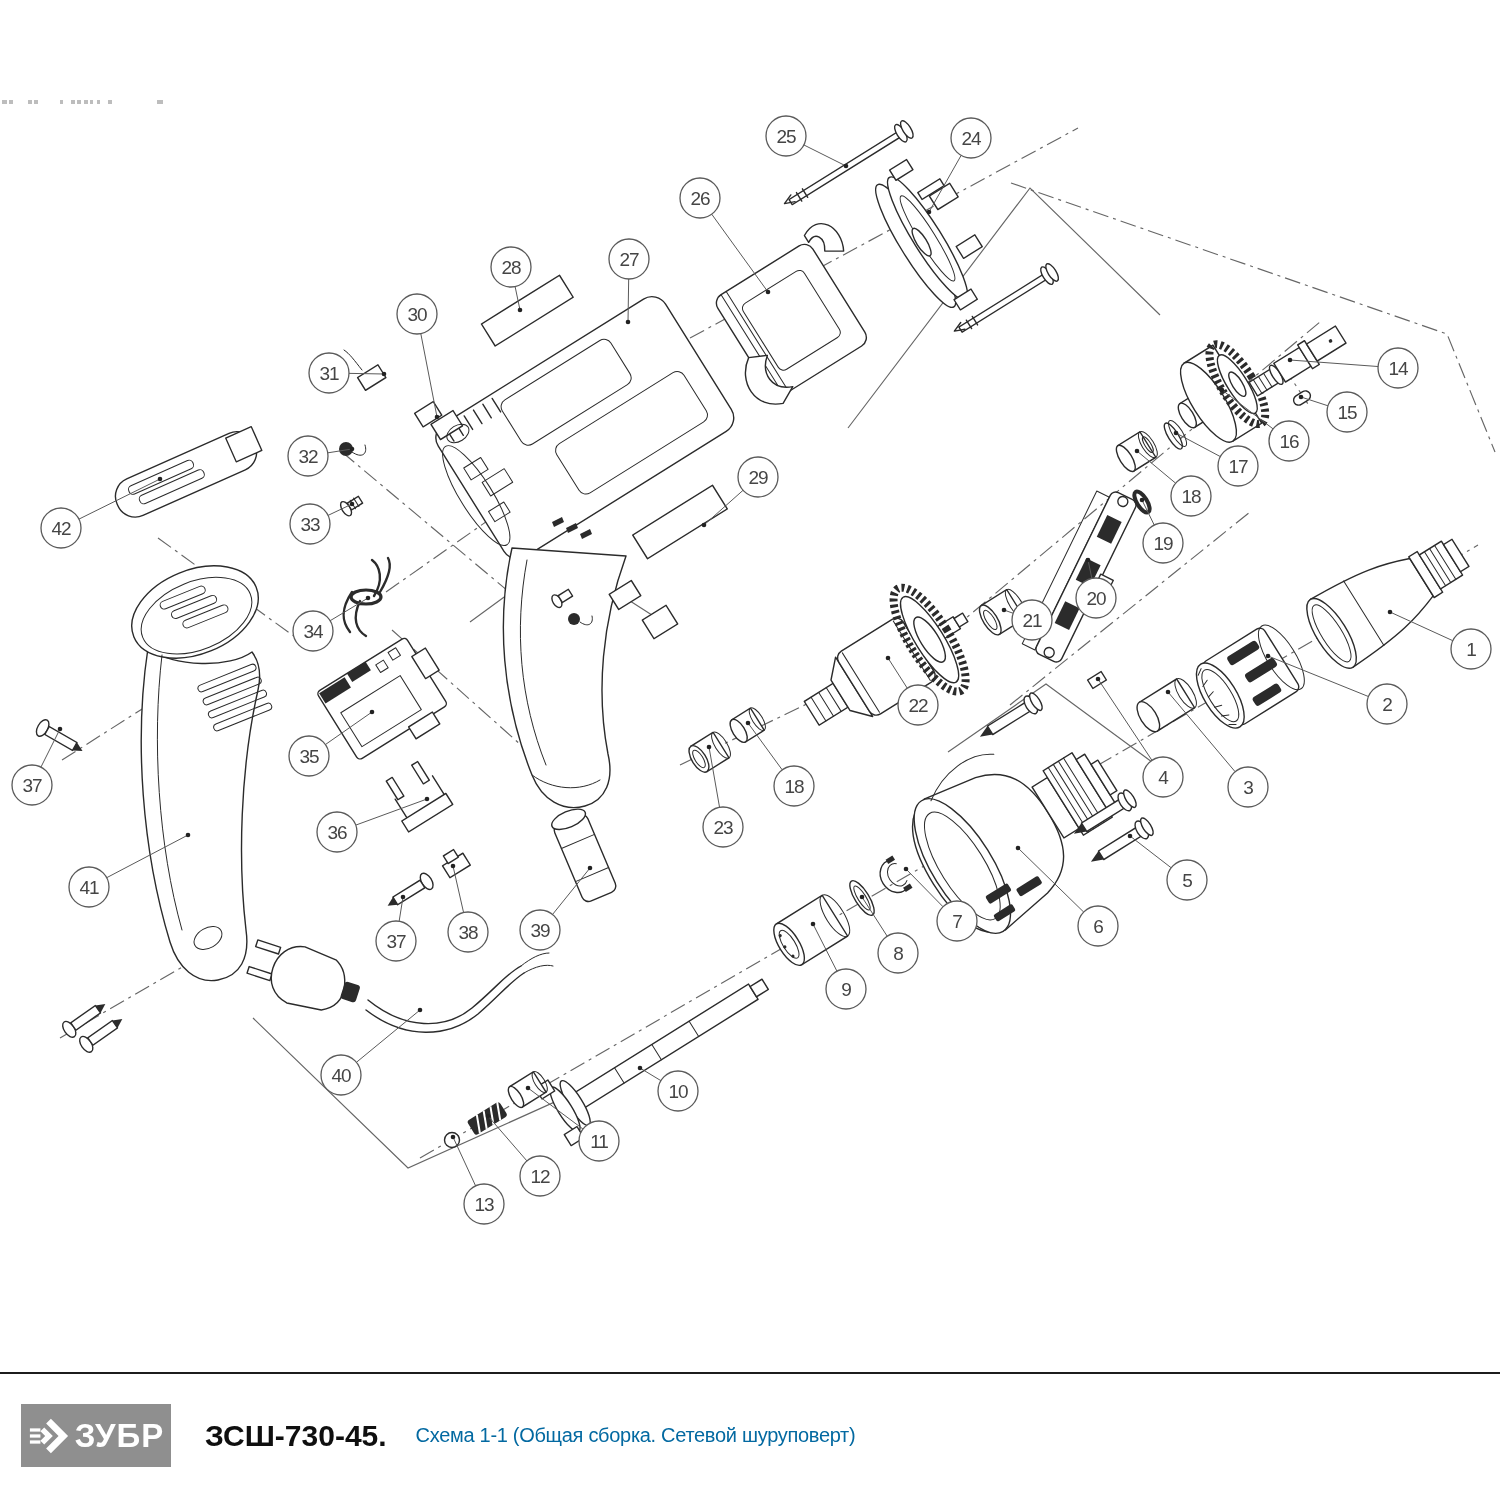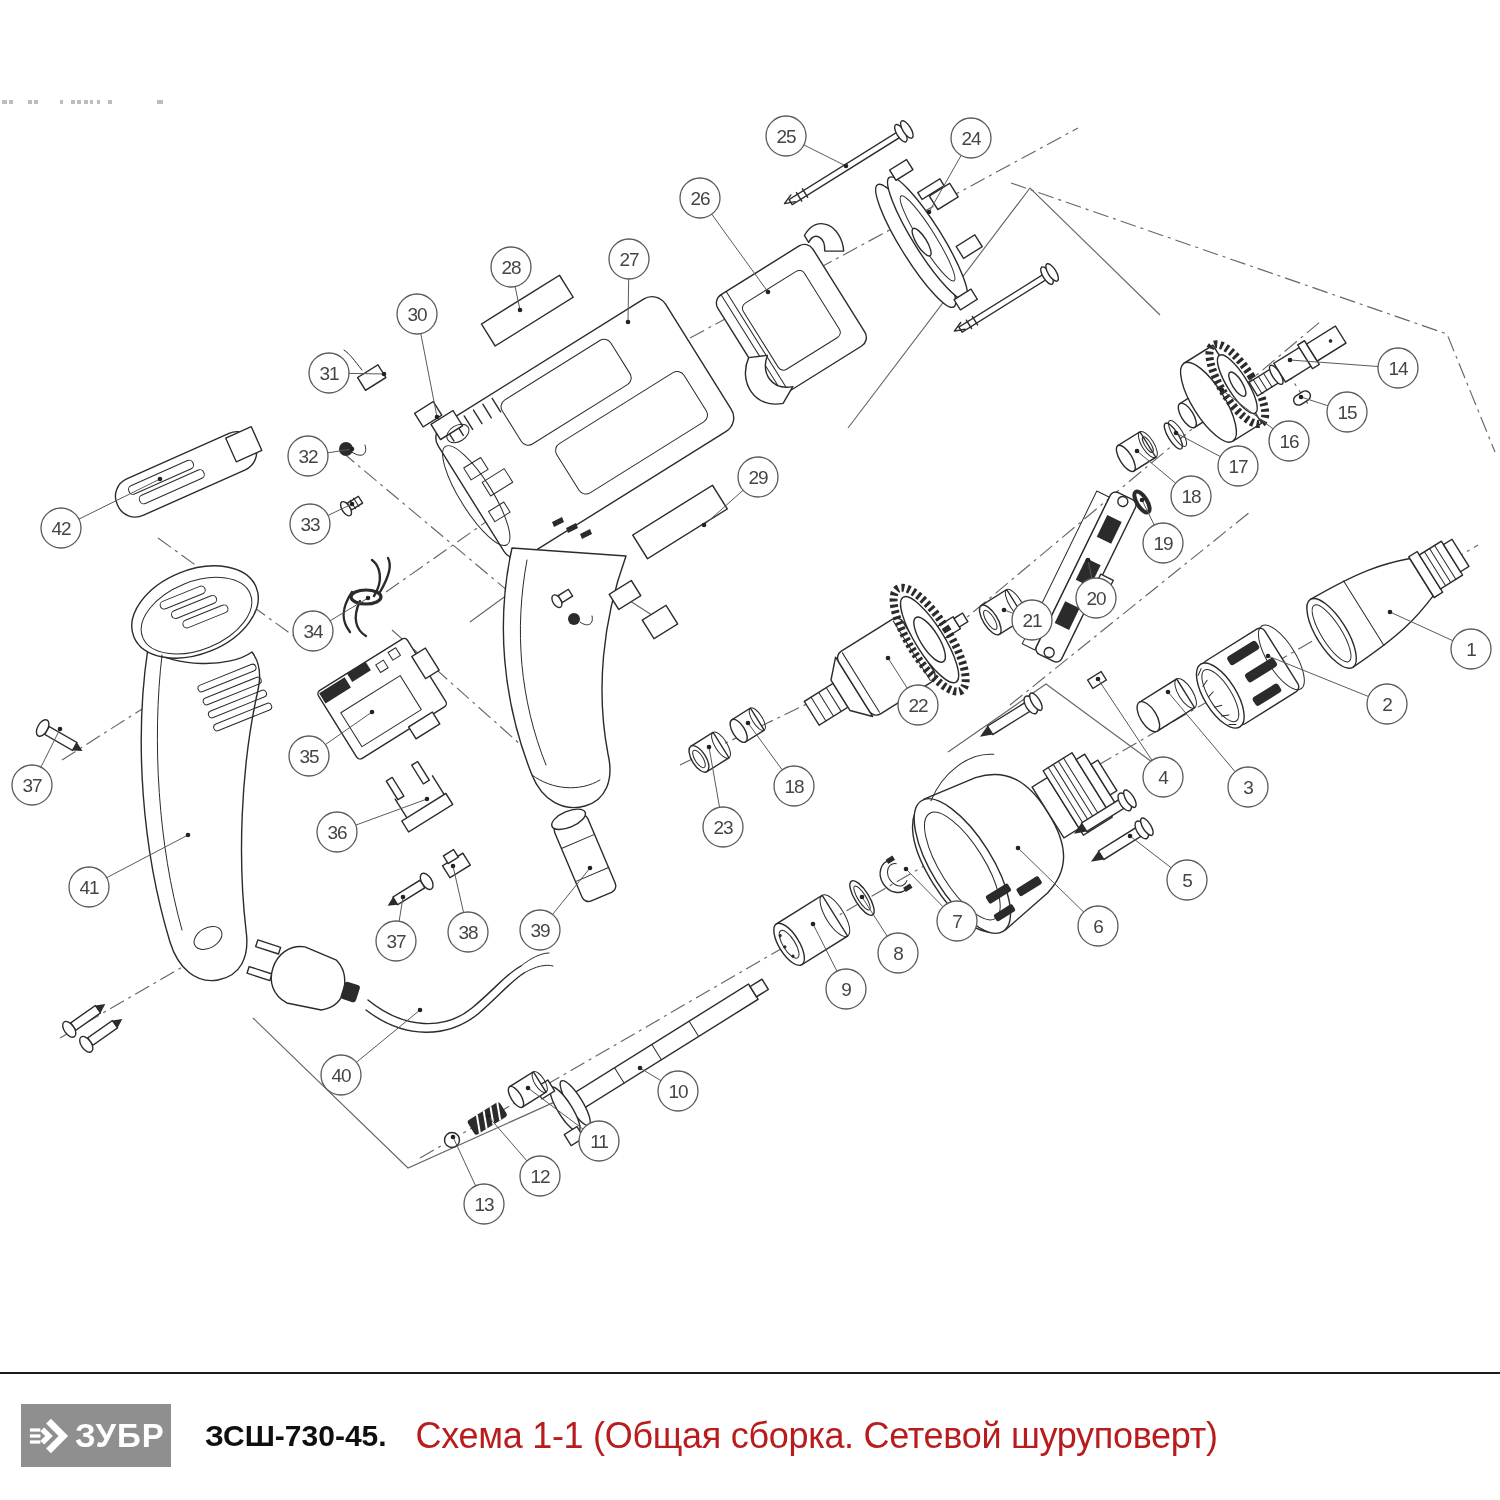--- a/index.html
+++ b/index.html
@@ -15,26 +15,26 @@
   .teeth{fill:none;stroke:#2b2b2b;stroke-width:8;stroke-dasharray:3 3;}
   .co-circle{fill:#fff;stroke:#5a5a5a;stroke-width:1.3;}
   .co-line{fill:none;stroke:#5a5a5a;stroke-width:1;}
   .co-text{fill:#454545;font-size:19px;letter-spacing:-1px;text-anchor:middle;font-family:"Liberation Sans",sans-serif;}
   .co-dot{fill:#222;}
   .marks rect{fill:#9a9a9a;opacity:.65;}
   
   .footer{position:absolute;left:0;top:1372px;width:1500px;height:128px;background:#fff;}
   .rule{position:absolute;left:0;top:0;width:1500px;height:2px;background:#1c1c1c;}
   .logo{position:absolute;left:21px;top:32px;width:150px;height:63px;background:#8f8f8f;
-        display:flex;align-items:center;gap:5px;padding:0 7px;box-sizing:border-box;}
+        display:flex;align-items:center;gap:5px;padding:0 7px;box-sizing:border-box;justify-content:center;}
   .logo-icon{flex:0 0 auto;}
   .logo-text{color:#fff;font-size:33px;font-weight:800;letter-spacing:1px;line-height:1;}
   .title{position:absolute;left:205px;top:32px;height:63px;display:flex;align-items:center;white-space:nowrap;gap:20px;}
   .model{font-weight:700;color:#0f0f0f;font-size:30px;}
-  .caption{color:#b91c1c;font-size:36px;font-weight:400;margin-left:9px;letter-spacing:-.3px;}
+  .caption{color:#0369a1;font-size:20px;font-weight:400;margin-left:9px;letter-spacing:-.3px;}
 </style>
 </head>
 <body>
 
 <div class="stage">
 
 <svg class="diagram" width="1500" height="1500" viewBox="0 0 1500 1500">
 
   <g class="marks">
     <rect x="2" y="100" width="5" height="4"></rect>

